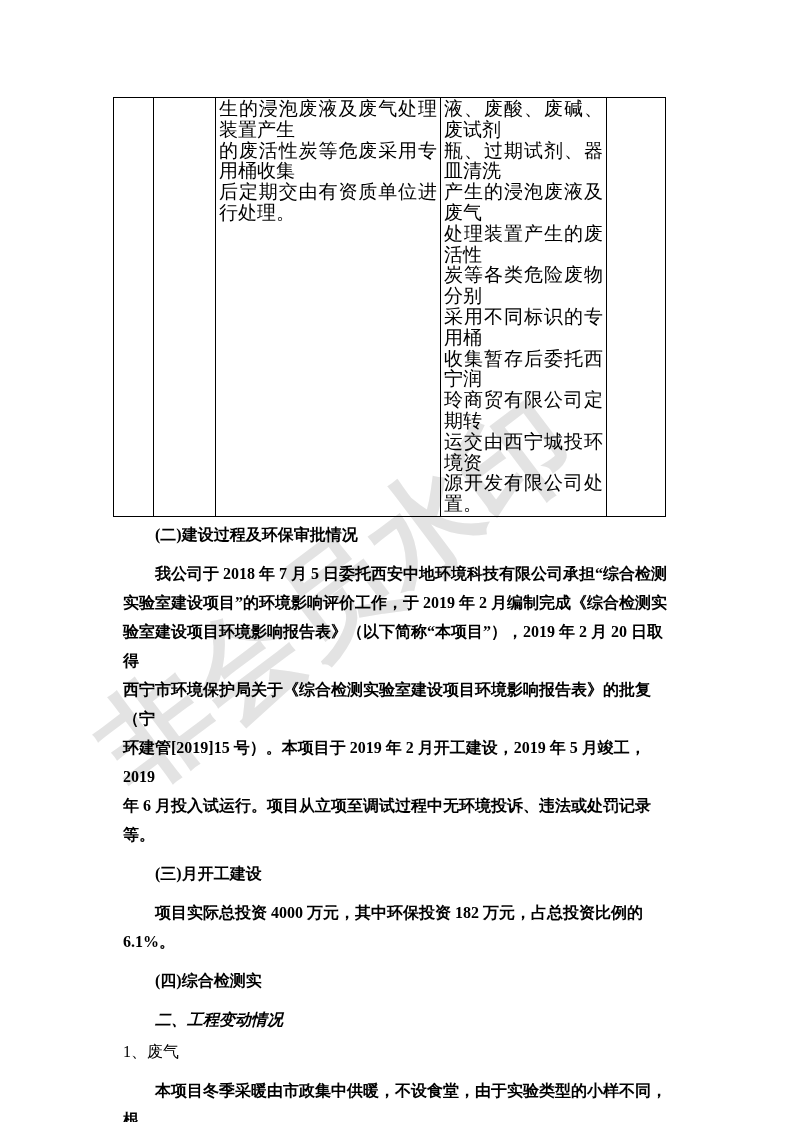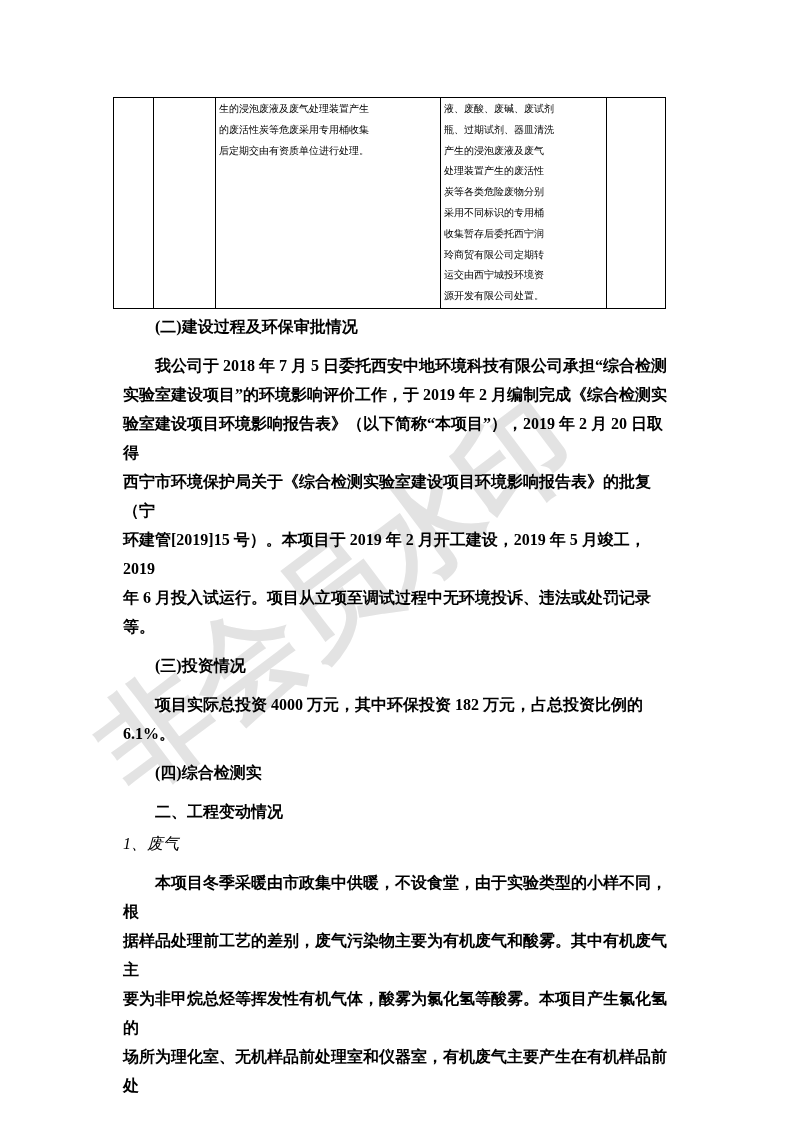--- a/index.html
+++ b/index.html
@@ -26,21 +26,21 @@
   }
   table.cont-table {
     border-collapse: collapse;
     table-layout: fixed;
     width: 552px;
     margin: 0;
   }
   table.cont-table td {
     border: 1px solid #000000;
     vertical-align: top;
-    font-size: 10px;
+    font-size: 19px;
     line-height: 20.8px;
     padding: 1px 3px;
     white-space: pre-line;
     overflow: hidden;
     height: 206px;
     text-align: justify;
   }
   .body-text { margin-top: 2px; }
   .blk {
     font-size: 16px;
@@ -51,27 +51,27 @@
   .heading {
     font-weight: bold;
     text-indent: 2em;
     margin-top: 3px;
   }
   .heading2 {
     font-weight: bold;
     text-indent: 2em;
     margin-top: 5px;
     margin-bottom: 2px;
+    font-style: italic;
   }
   .para { text-indent: 2em; font-weight: bold; }
   .label-plain {
     text-indent: 0;
     margin-top: 3px;
     margin-bottom: 4px;
-    font-style: italic;
   }
 </style>
 </head>
 <body>
 
 <div class="page">
 
   <svg class="watermark" width="793" height="1122" viewBox="0 0 793 1122" xmlns="http://www.w3.org/2000/svg">
     <text x="335" y="595" transform="rotate(-37 335 595)" text-anchor="middle" dominant-baseline="central" font-size="112" font-weight="bold" font-family="sans-serif" fill="#e3e3e3">非会员水印</text>
   </svg>
@@ -112,21 +112,21 @@
 
       <div class="blk heading">(二)建设过程及环保审批情况</div>
 
       <div class="blk para">我公司于 2018 年 7 月 5 日委托西安中地环境科技有限公司承担“综合检测
 实验室建设项目”的环境影响评价工作，于 2019 年 2 月编制完成《综合检测实
 验室建设项目环境影响报告表》（以下简称“本项目”），2019 年 2 月 20 日取得
 西宁市环境保护局关于《综合检测实验室建设项目环境影响报告表》的批复（宁
 环建管[2019]15 号）。本项目于 2019 年 2 月开工建设，2019 年 5 月竣工，2019
 年 6 月投入试运行。项目从立项至调试过程中无环境投诉、违法或处罚记录等。</div>
 
-      <div class="blk heading">(三)投资情况</div>
+      <div class="blk heading">(三)月开工建设</div>
 
       <div class="blk para">项目实际总投资 4000 万元，其中环保投资 182 万元，占总投资比例的 6.1%。</div>
 
       <div class="blk heading">(四)综合检测实</div>
 
 
       <div class="blk heading2">二、工程变动情况</div>
 
 
 

